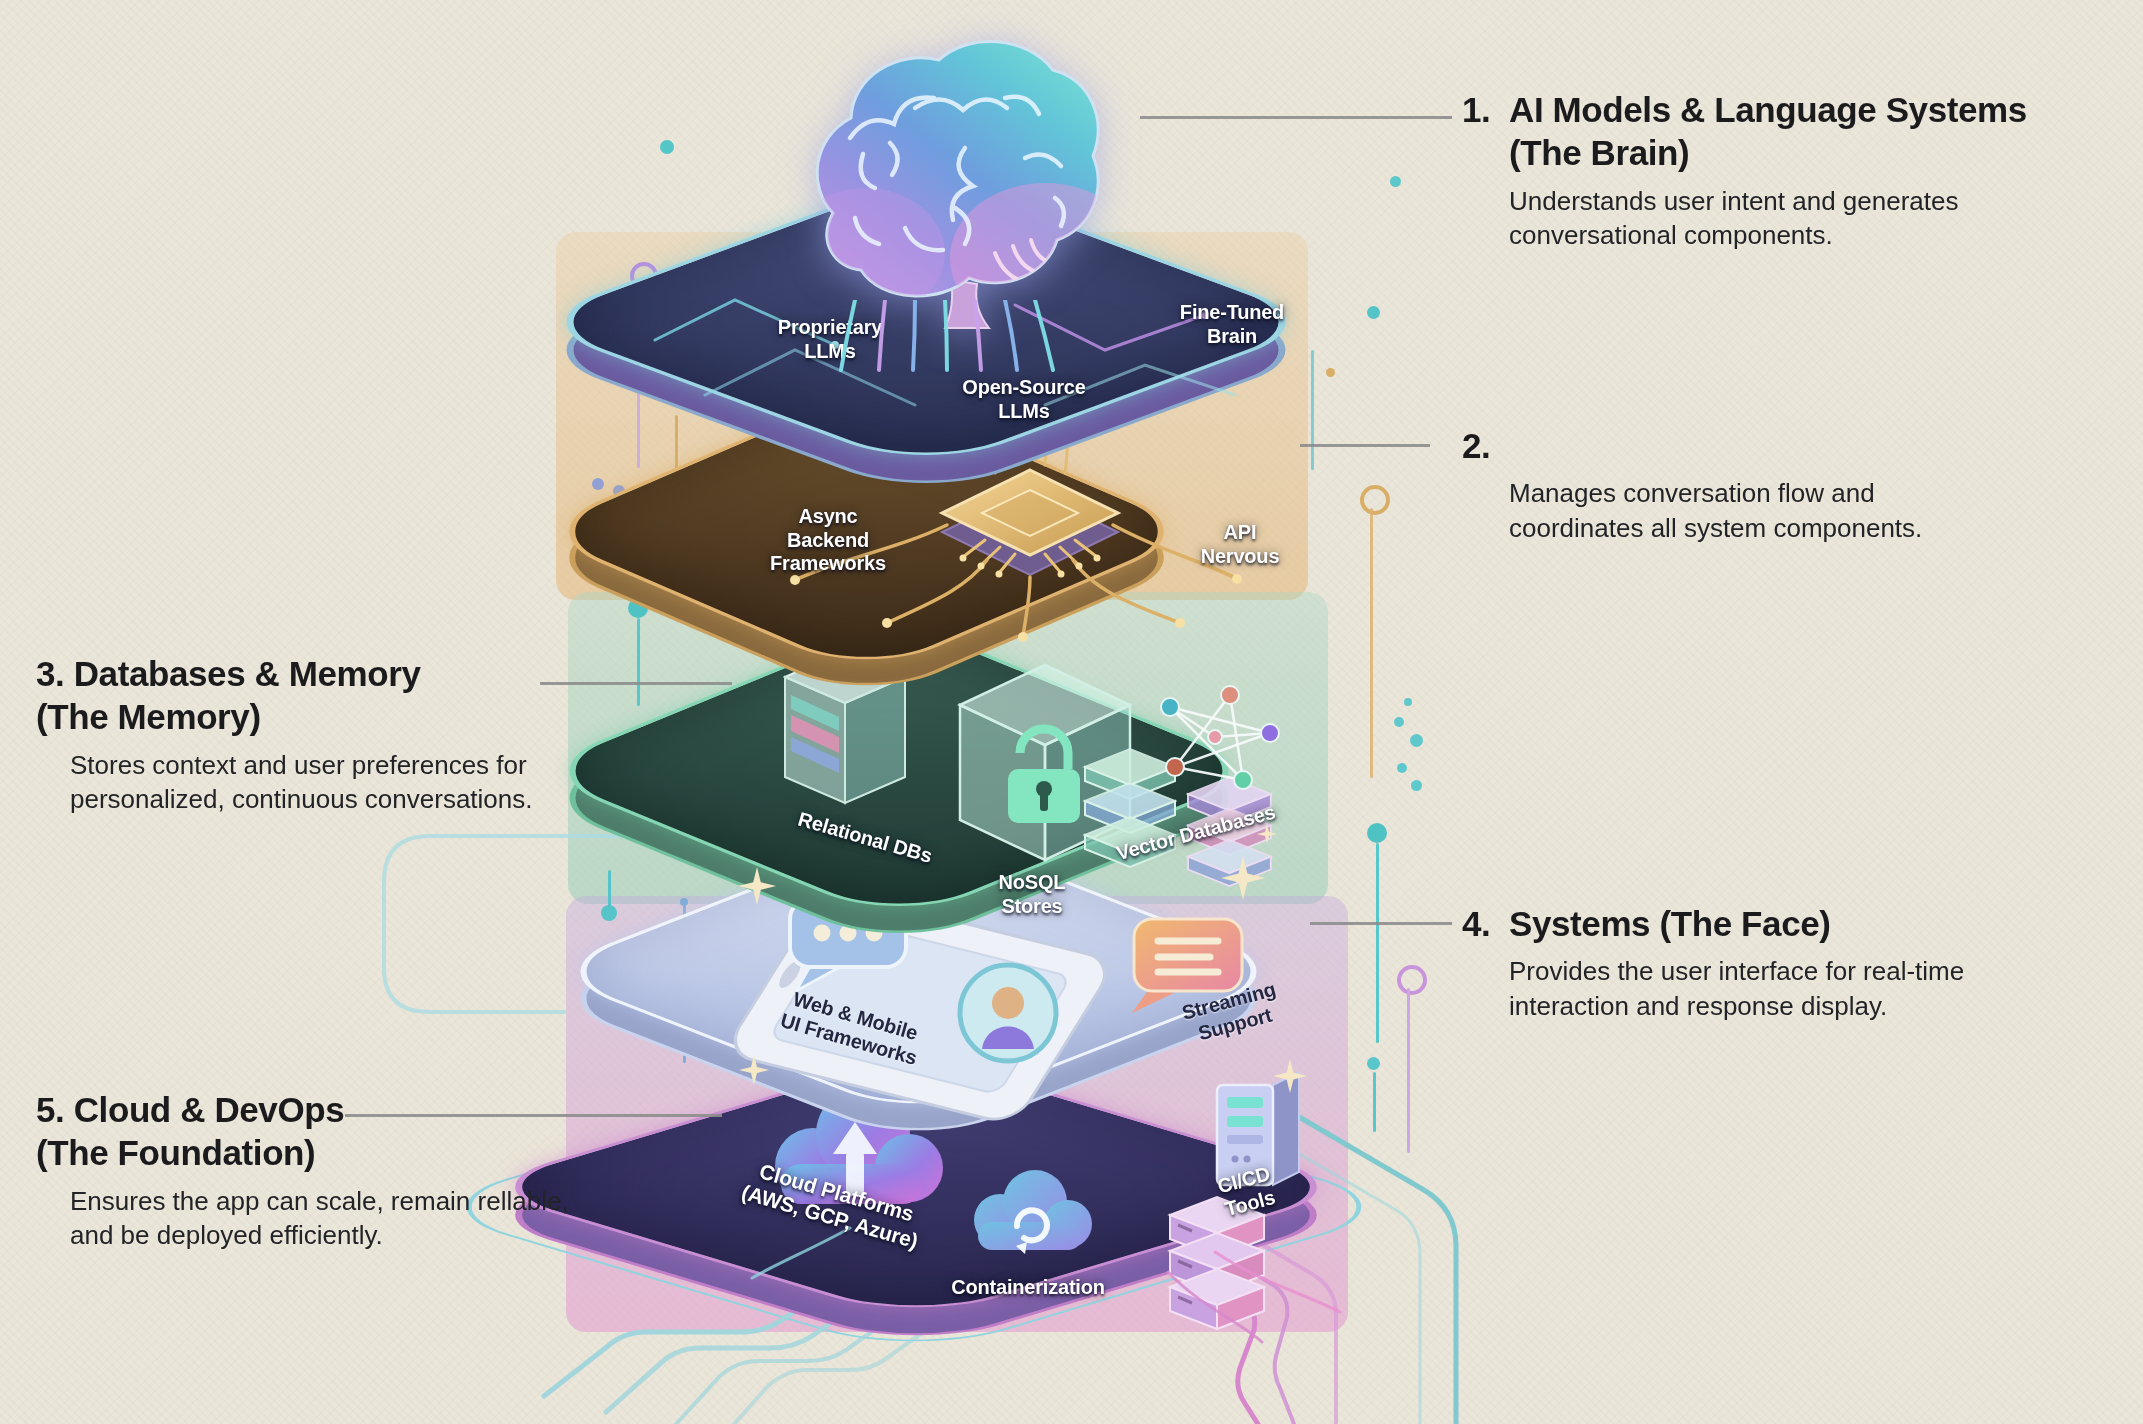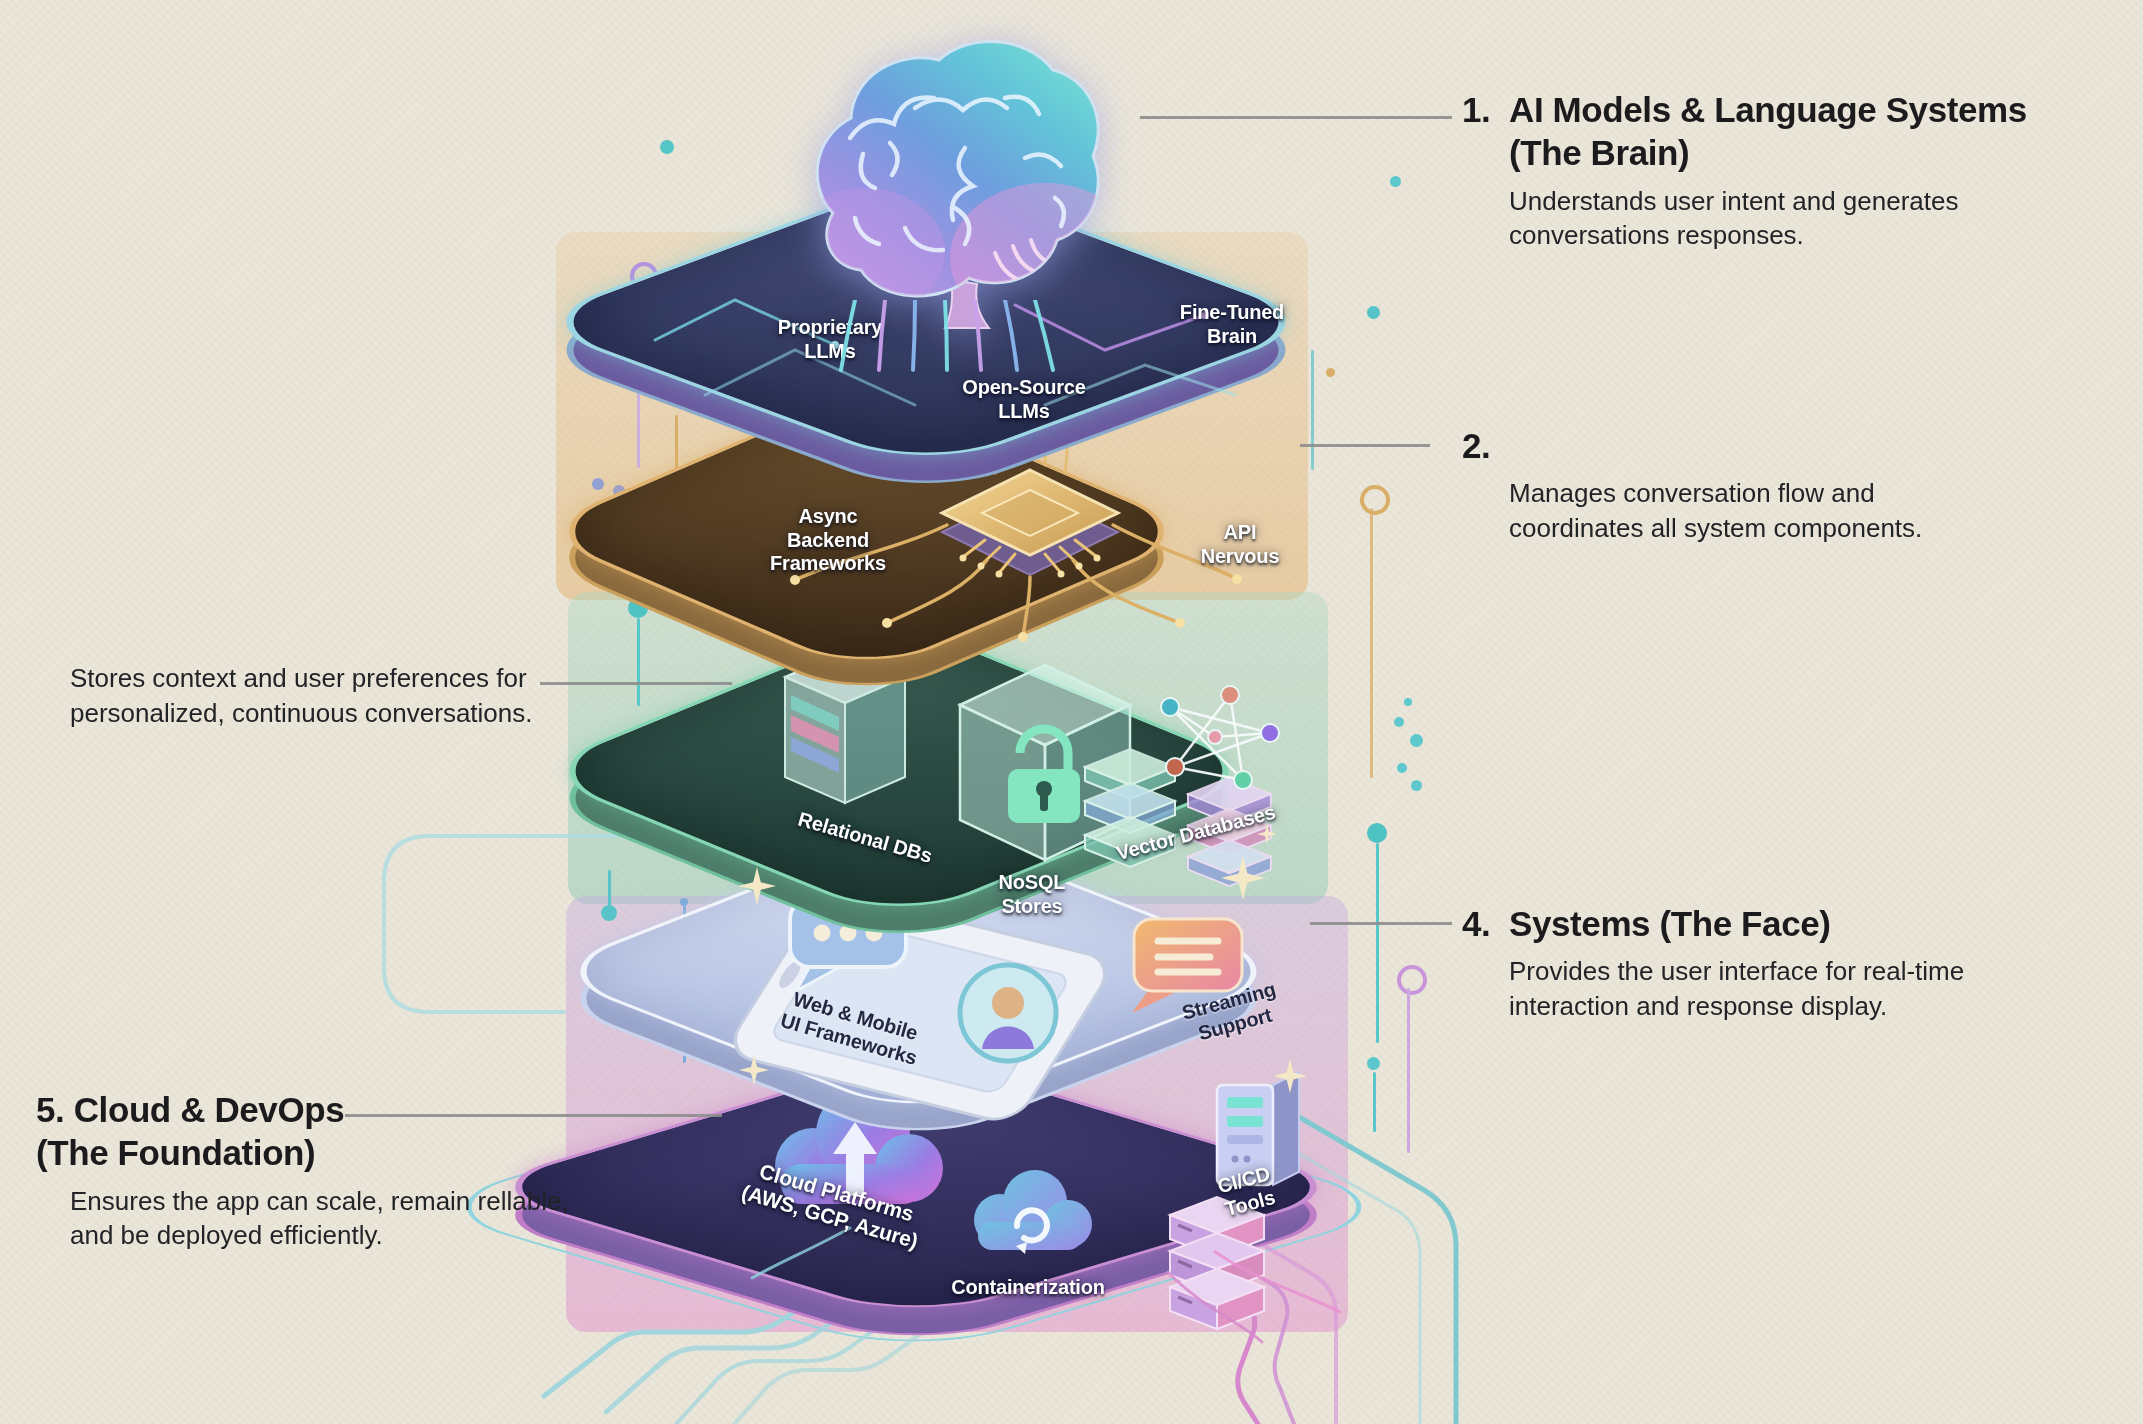--- a/index.html
+++ b/index.html
@@ -486,32 +486,34 @@
   <div class="gline" style="left:1310px;top:922px;width:142px"></div>
   <div class="gline" style="left:345px;top:1114px;width:377px"></div>
 
   <div class="callout rightv" style="left:1462px;top:88px">
     <div class="c-row">
       <span class="c-num">1.</span>
       <span class="c-title">AI Models &amp; Language Systems
 (The Brain)</span>
     </div>
     <div class="c-desc">Understands user intent and generates
-conversations responses.</div>
+conversational components.</div>
   </div>
 
   <div class="callout rightv" style="left:1462px;top:424px">
     <div class="c-row">
       <span class="c-num">2.</span>
     </div>
     <div class="c-desc">Manages conversation flow and
 coordinates all system components.</div>
   </div>
 
   <div class="callout leftv" style="left:36px;top:652px">
+    <div class="c-title">3. Databases &amp; Memory
+(The Memory)</div>
     <div class="c-desc">Stores context and user preferences for
 personalized, continuous conversations.</div>
   </div>
 
   <div class="callout rightv" style="left:1462px;top:902px">
     <div class="c-row">
       <span class="c-num">4.</span>
       <span class="c-title">Systems (The Face)</span>
     </div>
     <div class="c-desc">Provides the user interface for real-time

